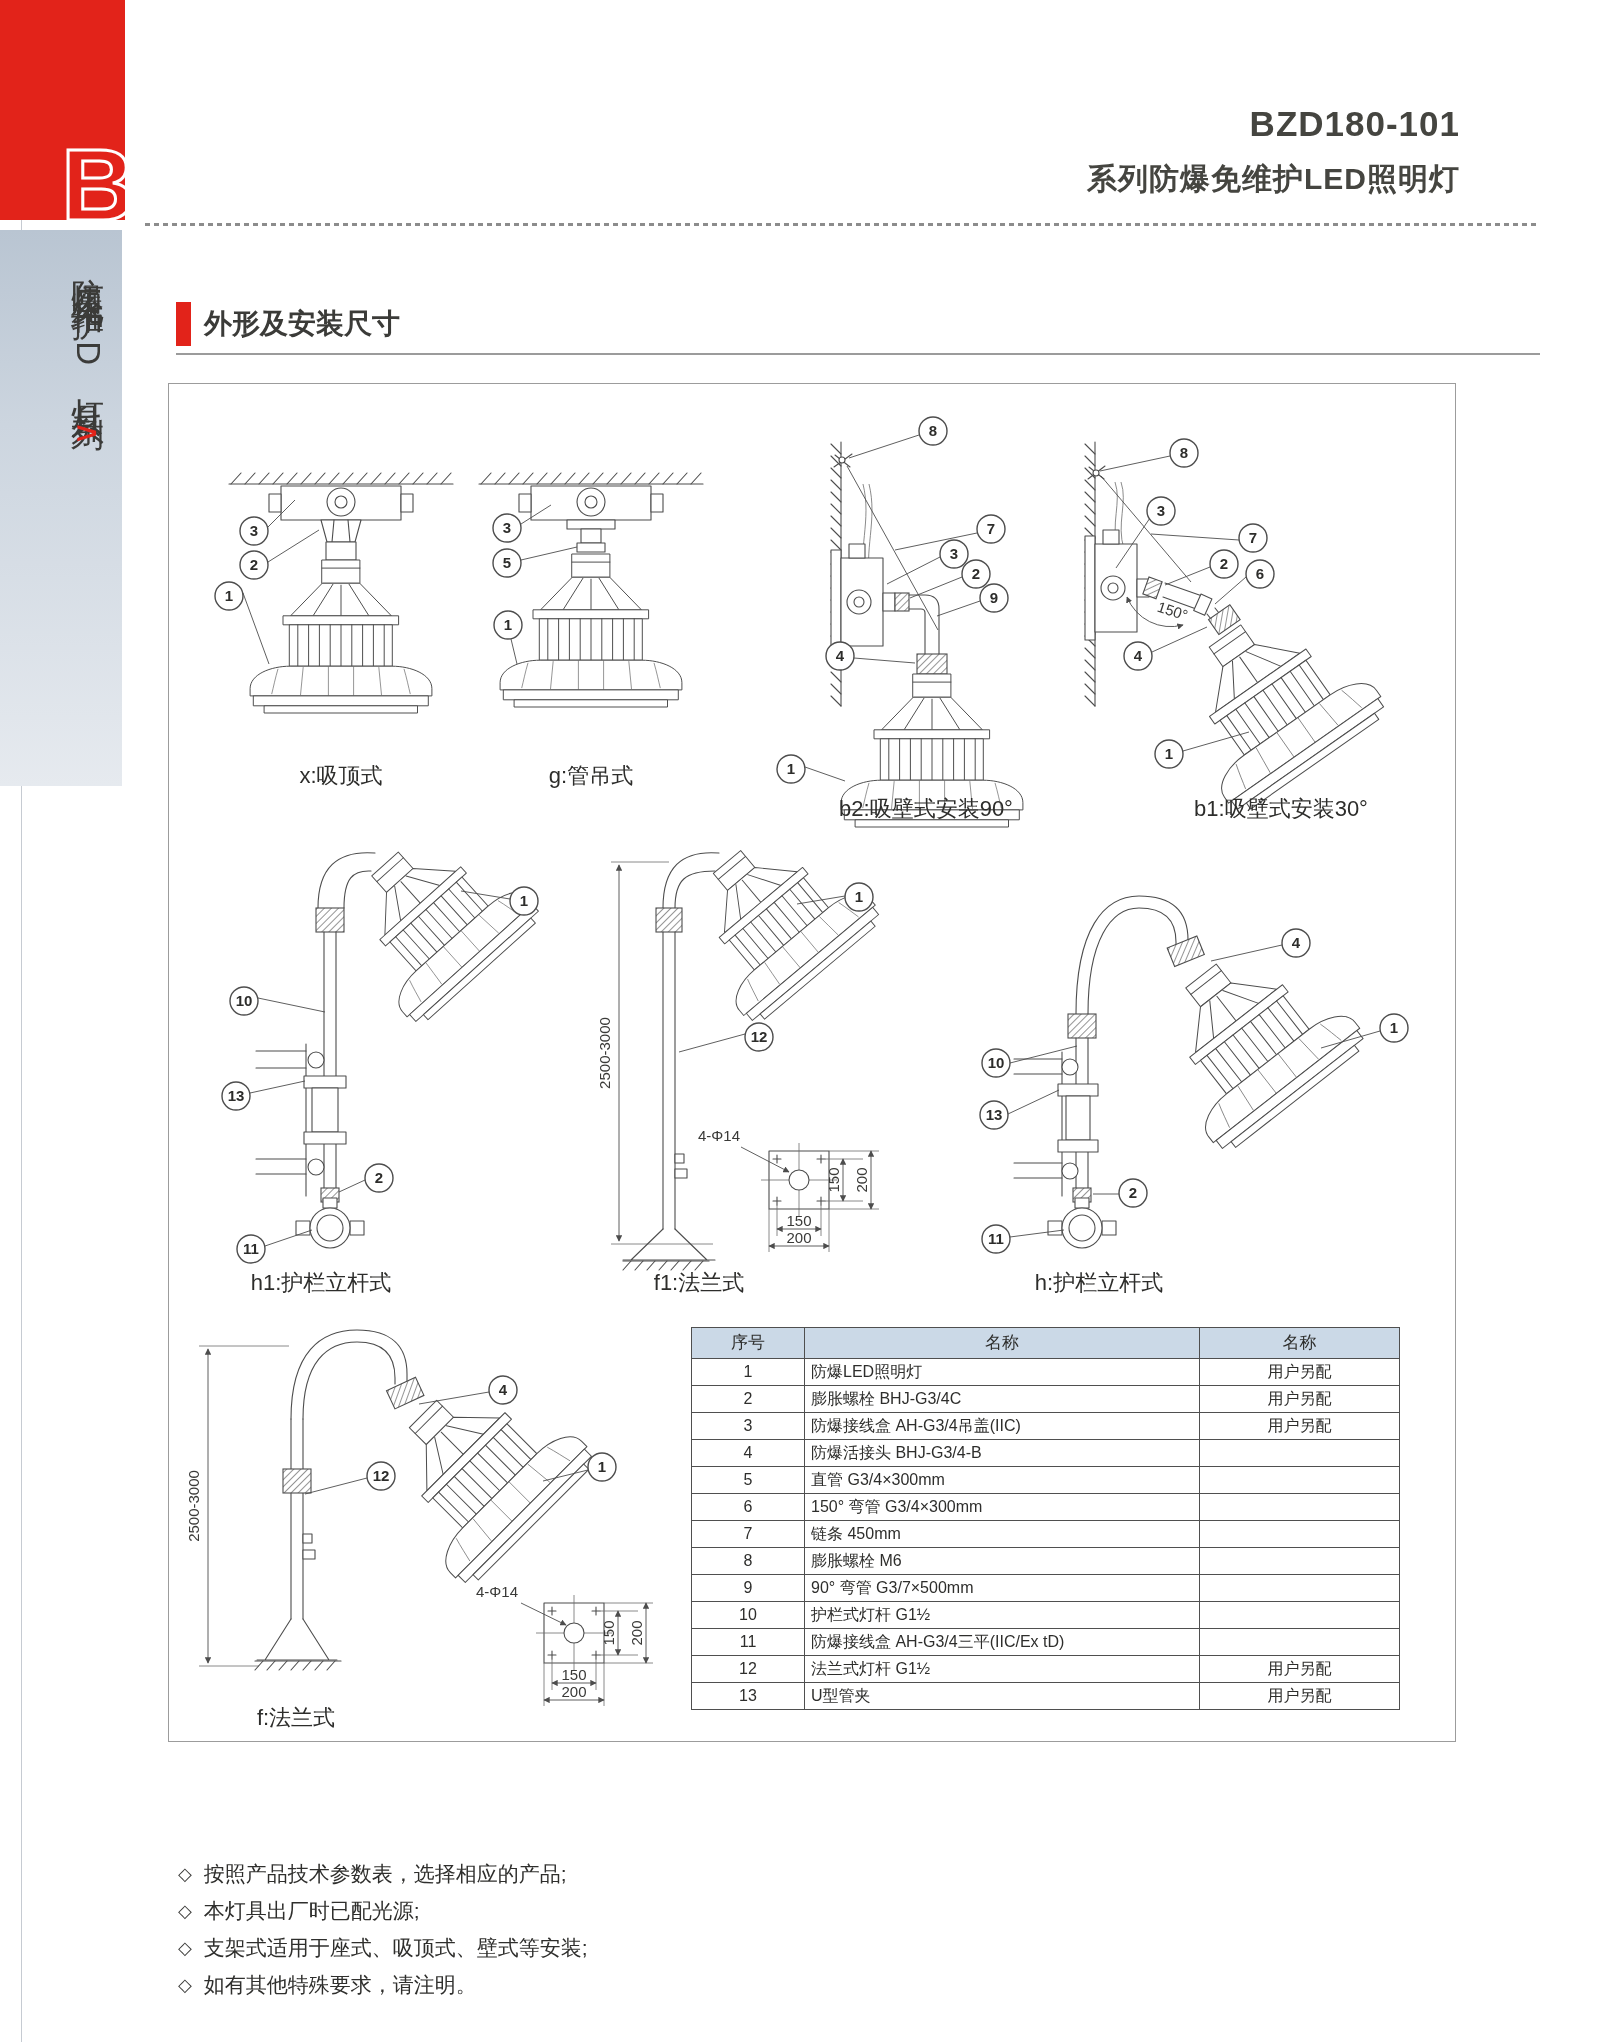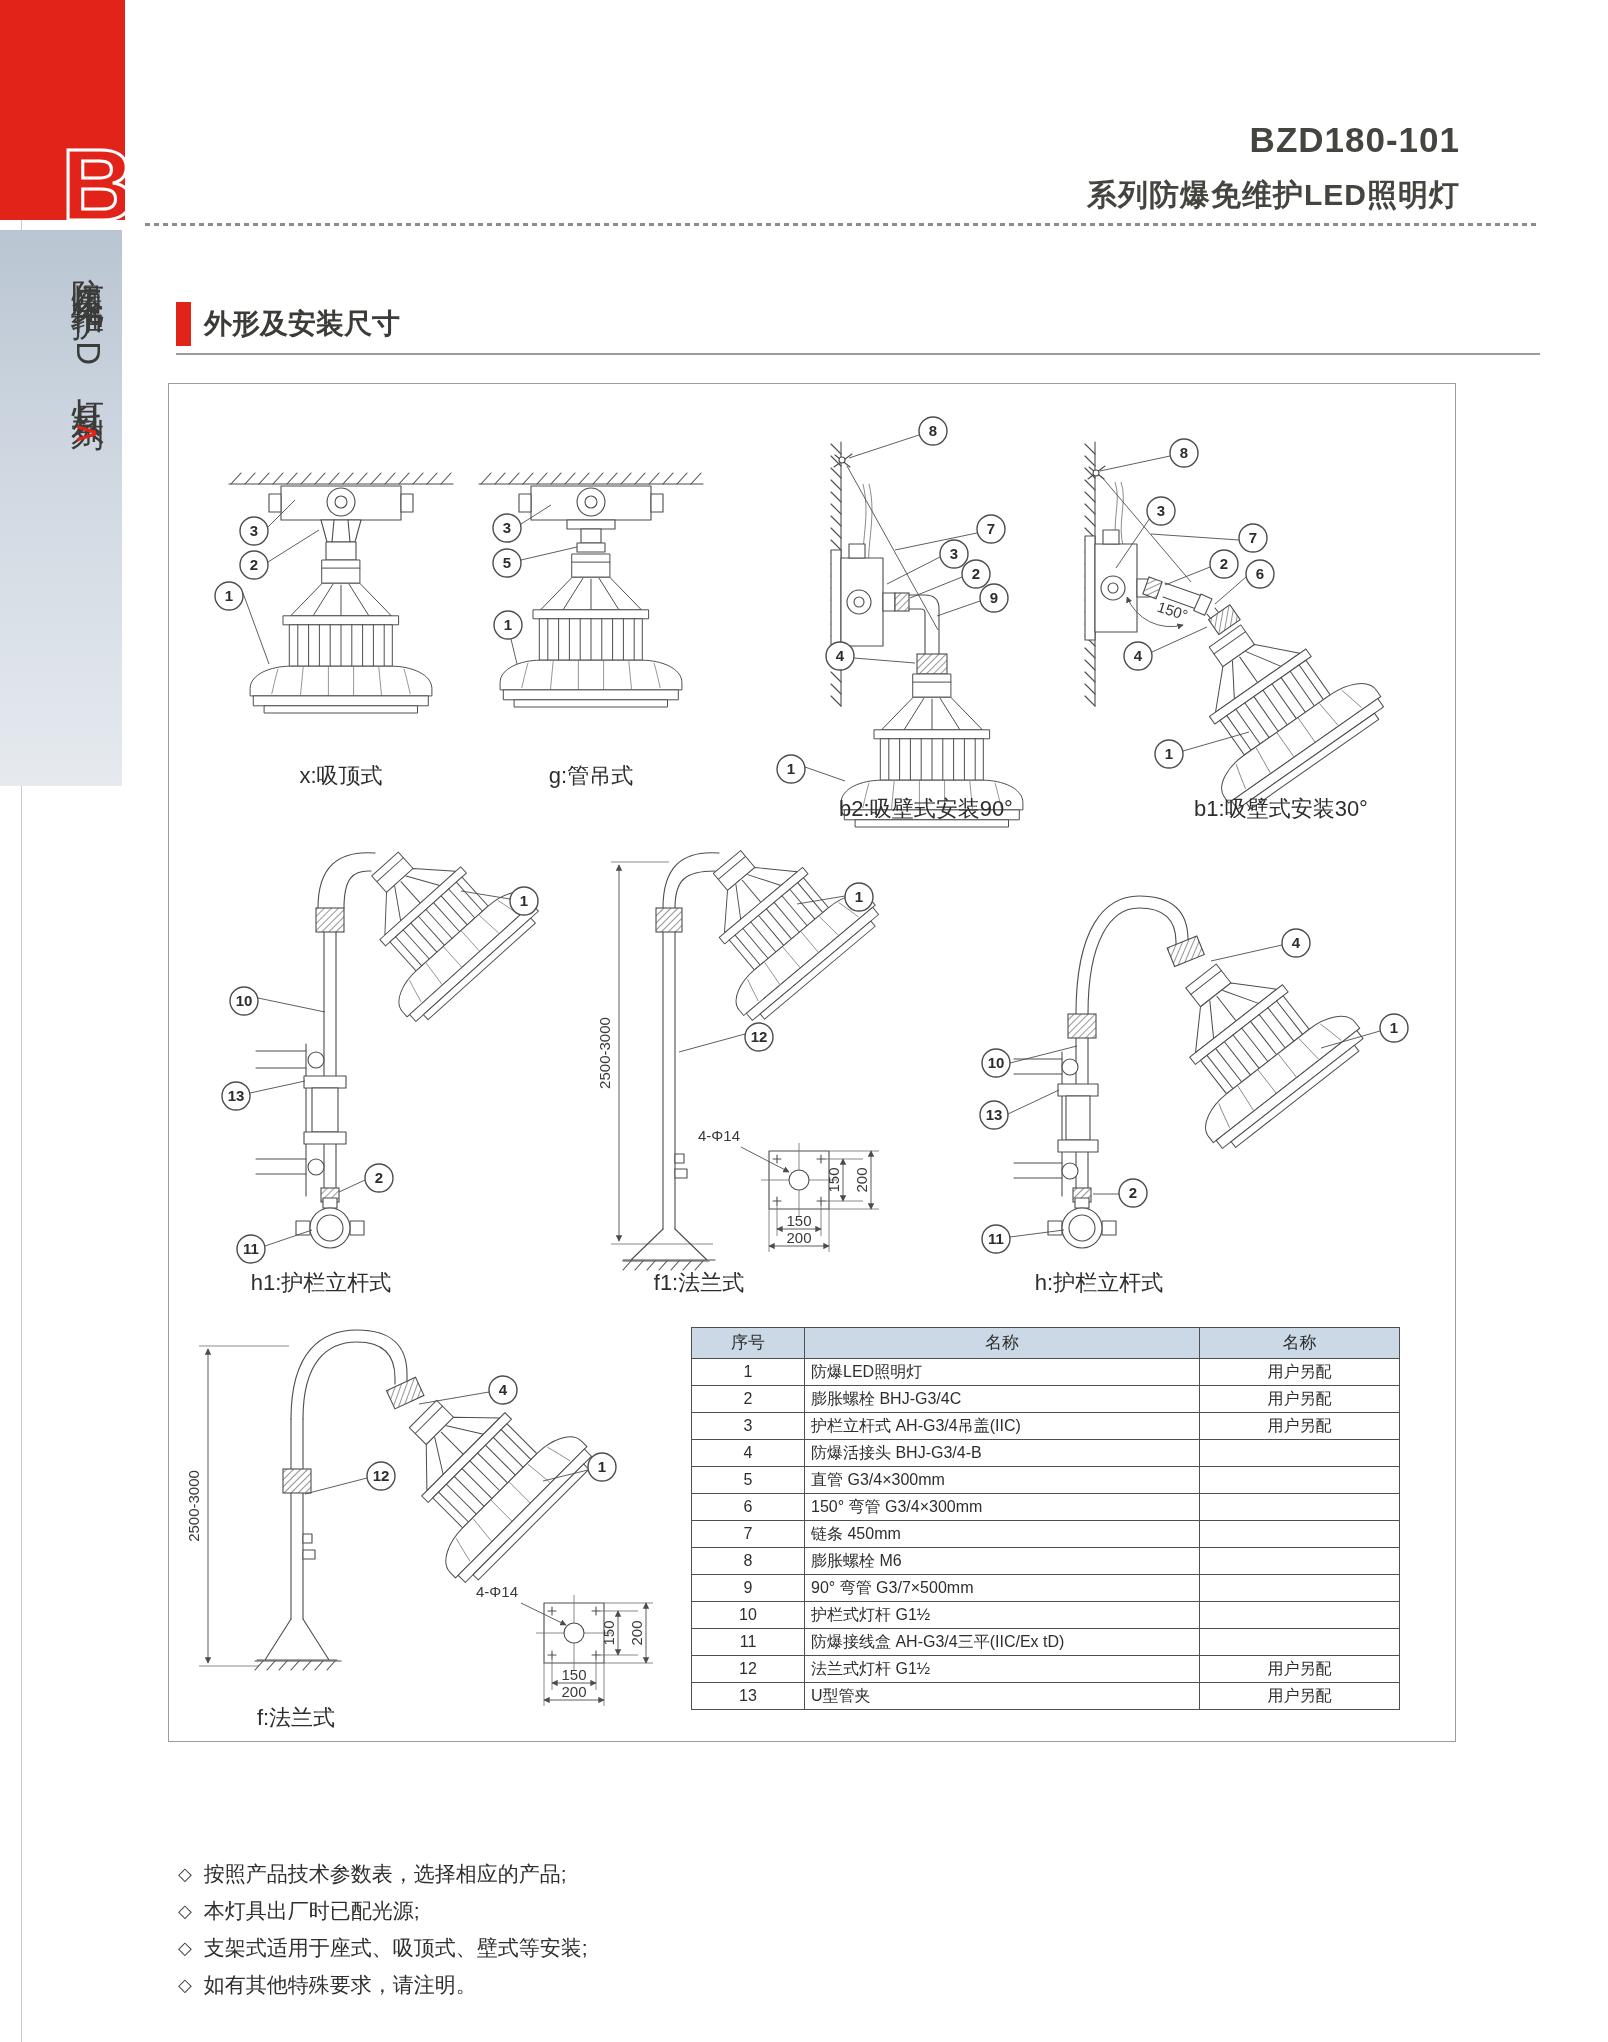--- a/index.html
+++ b/index.html
@@ -14,21 +14,21 @@
   .fold-line{position:absolute;left:21px;top:220px;width:1px;height:1822px;background:#c6cbd2;}
   .series-tab{position:absolute;left:0;top:230px;width:122px;height:556px;
               background:linear-gradient(180deg,#b9c5d2 0%,#ccd5df 35%,#e6eaef 100%);
               display:flex;flex-direction:column;align-items:center;padding-top:22px;}
   .series-text{writing-mode:vertical-rl;text-orientation:mixed;font-size:33px;letter-spacing:7px;
                color:#3b3b39;font-weight:500;transform:translateX(26px);}
   .series-arrow{margin-top:16px;font-size:30px;font-weight:bold;color:#e2231a;
                 transform:translateX(26px) scaleX(1.25);}
 
   
-  .header-title{position:absolute;top:120px;right:148px;text-align:right;color:#454540;}
+  .header-title{position:absolute;top:104px;right:148px;text-align:right;color:#454540;}
   .header-title .t1{font-size:35px;font-weight:bold;letter-spacing:1px;}
   .header-title .t2{font-size:30px;font-weight:bold;margin-top:15px;letter-spacing:1px;}
   .dashed-rule{position:absolute;left:145px;top:223px;width:1395px;height:3px;
                background:repeating-linear-gradient(90deg,#8c8c8c 0 5px,transparent 5px 9px);}
 
   
   .sec{position:absolute;left:176px;width:1364px;display:flex;align-items:center;gap:13px;
        border-bottom:2px solid #9b9b9b;padding-bottom:7px;}
   .sec .bar{width:15px;height:44px;background:#e2231a;flex:none;}
   .sec h2{font-size:28px;font-weight:bold;color:#3b3b38;line-height:44px;}
@@ -479,21 +479,21 @@
             <td class="col-name">防爆LED照明灯</td>
             <td class="col-note">用户另配</td>
           </tr>
         <tr>
             <td class="col-no">2</td>
             <td class="col-name">膨胀螺栓 BHJ-G3/4C</td>
             <td class="col-note">用户另配</td>
           </tr>
         <tr>
             <td class="col-no">3</td>
-            <td class="col-name">护栏立杆式 AH-G3/4吊盖(IIC)</td>
+            <td class="col-name">防爆接线盒 AH-G3/4吊盖(IIC)</td>
             <td class="col-note">用户另配</td>
           </tr>
         <tr>
             <td class="col-no">4</td>
             <td class="col-name">防爆活接头 BHJ-G3/4-B</td>
             <td class="col-note"></td>
           </tr>
         <tr>
             <td class="col-no">5</td>
             <td class="col-name">直管 G3/4×300mm</td>

